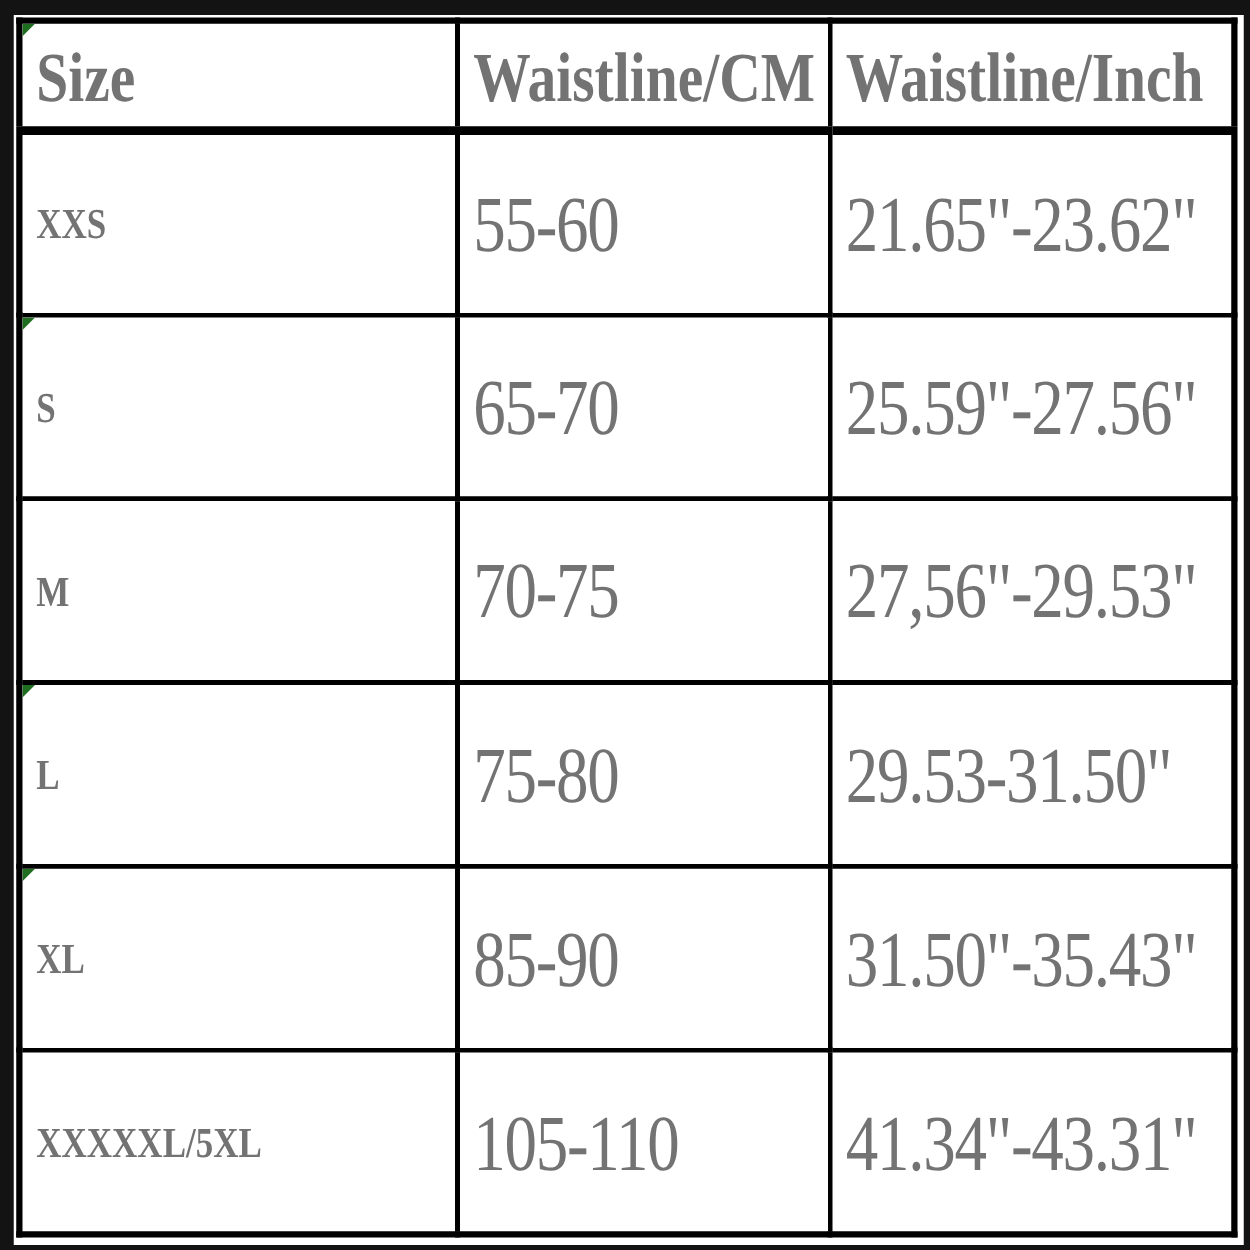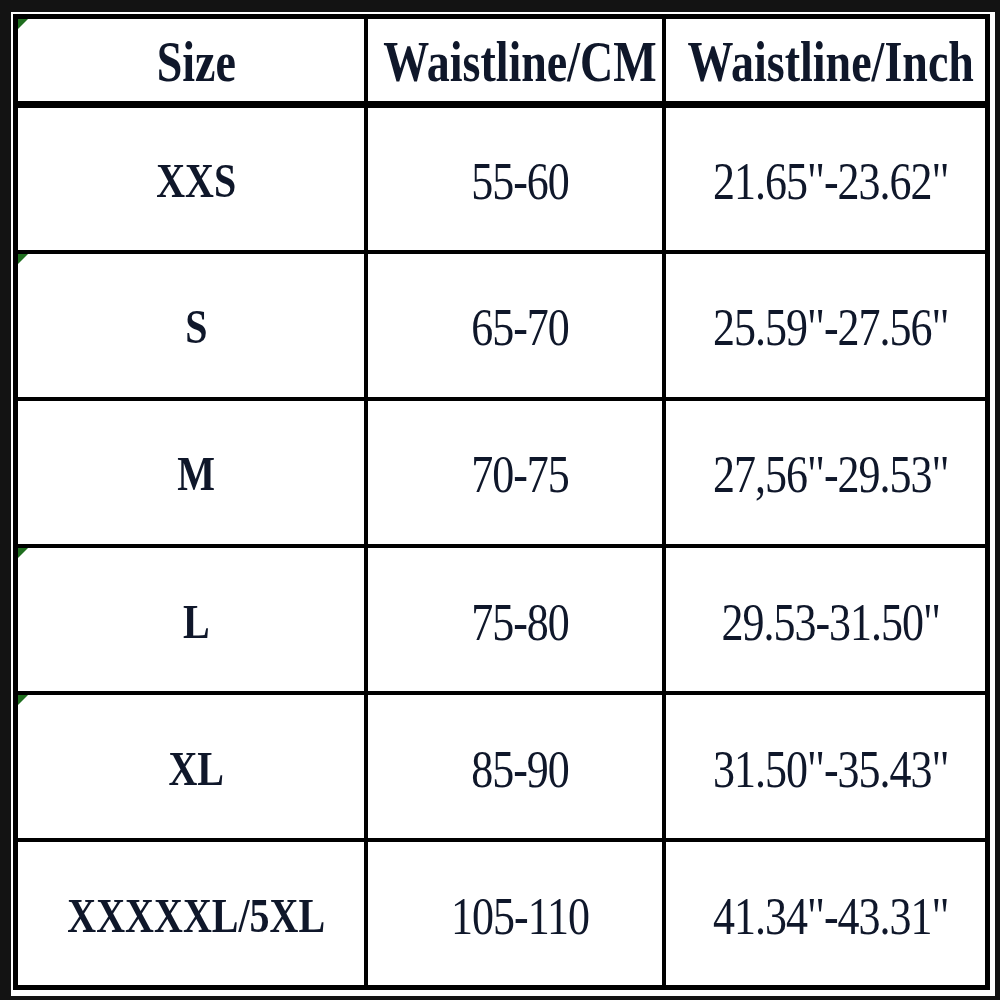--- a/index.html
+++ b/index.html
@@ -24,41 +24,41 @@
   table.size-chart {
     width: 100%;
     height: 100%;
     border-collapse: collapse;
     table-layout: fixed;
     border: 5px solid #000000;
   }
   th, td {
     border: 4px solid #000000;
     vertical-align: middle;
-    text-align: center;
+    text-align: left;
     white-space: nowrap;
     overflow: hidden;
-    color: #0f172a;
+    color: #737373;
     padding: 5px 0 0 11px;
     position: relative;
     background: #ffffff;
   }
   thead tr { height: 88px; }
   tbody tr { height: 80px; }
   thead th {
     border-bottom: 7px solid #000000;
     font-size: 46px;
     font-weight: bold;
   }
   td.size-col {
-    font-size: 40px;
+    font-size: 28px;
     font-weight: bold;
   }
   td.num-col {
-    font-size: 44px;
+    font-size: 52px;
     font-weight: normal;
     letter-spacing: -1px;
   }
   .txt {
     display: inline-block;
     transform: scaleY(1.22);
     transform-origin: 50% 55%;
     line-height: 1;
   }
   .marker {

